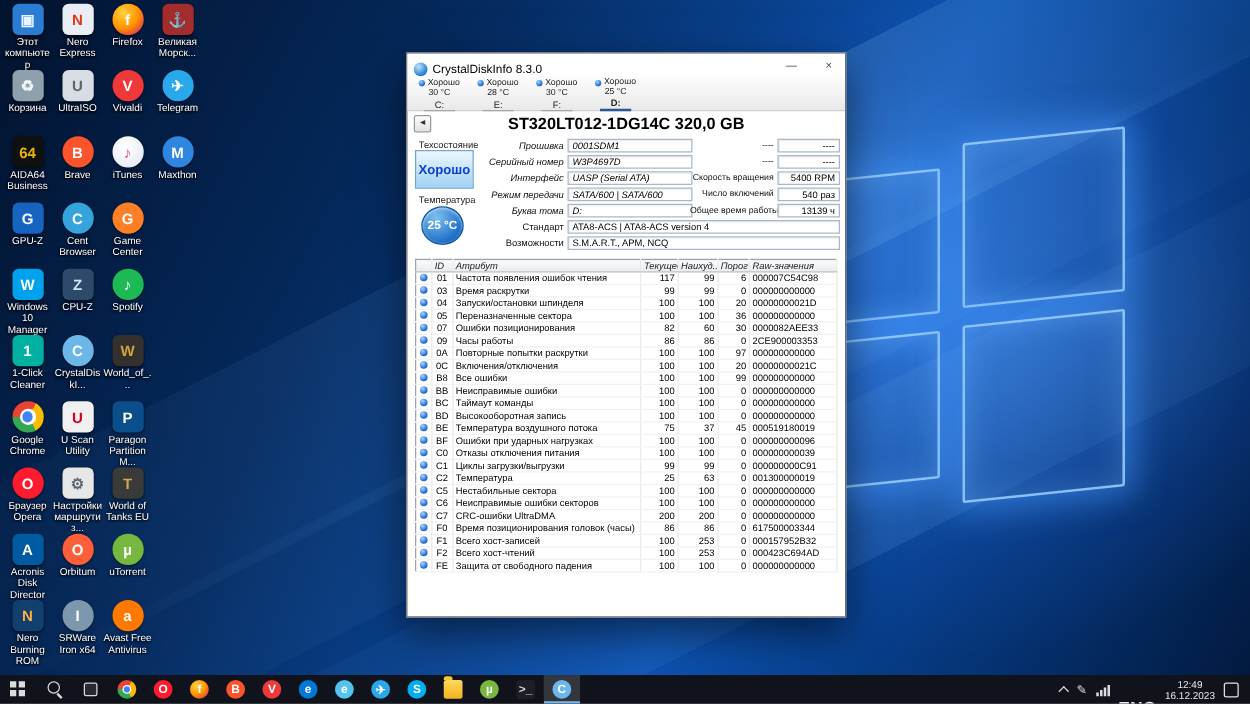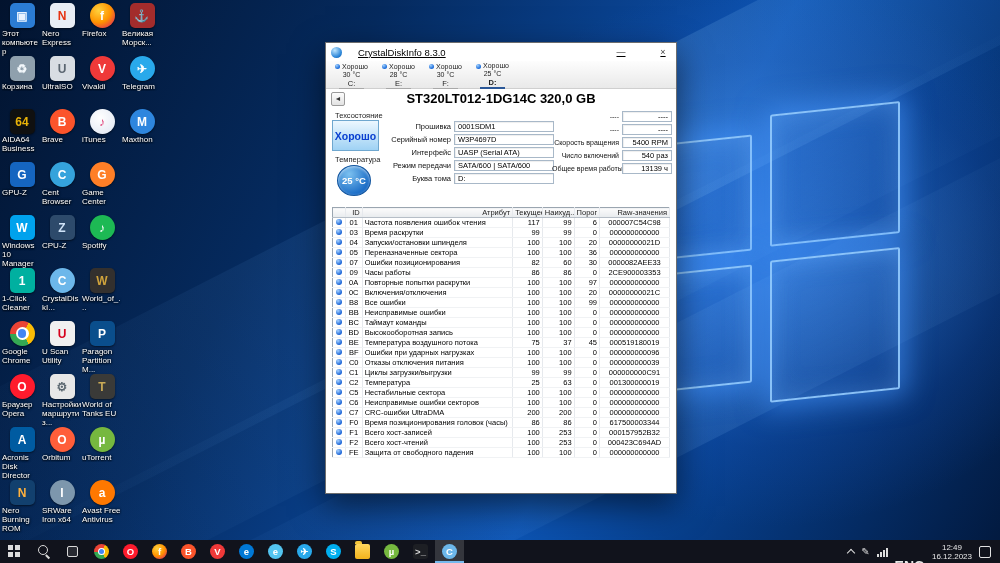--- a/index.html
+++ b/index.html
@@ -29,32 +29,32 @@
   .pane.bl { left:0;    top:158px; width:104px; height:118px; }
   .pane.br { left:122px; top:156px; width:130px; height:142px; }
 
   
   .dicons { position:absolute; left:2px; top:3px; display:grid; grid-auto-flow:column;
     grid-template-rows:repeat(10, 53px); grid-auto-columns:40px; }
   .dicon { width:40px; display:flex; flex-direction:column; align-items:center; gap:1px; cursor:pointer; }
   .dicon-img { width:25px; height:25px; border-radius:5px; display:flex; align-items:center; justify-content:center;
     font-size:12px; font-weight:bold; box-shadow:0 1px 2px rgba(0,0,0,.55); flex:none; }
   .dicon-img.circle { border-radius:50%; }
-  .dicon-label { font-size:8px; line-height:9px; color:#fff; text-align:left;
+  .dicon-label { font-size:8px; line-height:9px; color:#fff; text-align:center;
     text-shadow:0 1px 2px #000, 0 0 3px #000; max-height:28px; overflow:hidden; word-break:break-word; width:40px; }
 
   .chrome { background:conic-gradient(from -90deg, #ea4335 0 120deg, #fbbc05 120deg 240deg, #34a853 240deg 360deg) !important;
     border-radius:50% !important; position:relative; }
   .chrome::before { content:""; position:absolute; inset:24%; background:#fff; border-radius:50%; }
   .chrome::after  { content:""; position:absolute; inset:33%; background:#4285f4; border-radius:50%; }
 
   
   .win { position:absolute; left:325px; top:42px; width:352px; height:452px; background:#fff;
     border:1px solid #6d6d6d; box-shadow:0 12px 32px rgba(0,0,0,.55); font-size:8px; color:#000; }
-  .titlebar { height:18px; display:flex; align-items:center; padding:0 0 0 5px; gap:16px; background:#fff;text-decoration:underline; }
+  .titlebar { height:18px; display:flex; align-items:flex-end; padding:0 0 0 5px; gap:4px; background:#fff; }
   .app-ico { width:11px; height:11px; border-radius:50%;
     background:radial-gradient(circle at 35% 30%, #bfe6ff, #2a85d8 65%, #0c4f9b); flex:none; }
   .wtitle { flex:1; font-size:9.5px; color:#000; }
   .winbtn { width:26px; height:18px; display:flex; align-items:center; justify-content:center;
     font-size:9px; color:#444; cursor:pointer; }
 
   .menubar { height:15px; display:flex; align-items:center; padding:0 2px; border-bottom:1px solid #e3e3e3; }
   .menu-item { font-size:8.5px; padding:1px 5px; color:#111; cursor:pointer; }
 
   .drivebar { height:28px; background:linear-gradient(#fdfdfd, #e9e9e9); border-bottom:1px solid #cfcfcf;
@@ -81,46 +81,46 @@
     background:linear-gradient(#ecf7ff, #9fd2f4); border:1px solid #6fa7cf; display:flex; align-items:center;
     justify-content:center; font-size:10.5px; font-weight:bold; color:#0b3fd0; cursor:pointer; }
   .temp-label { left:9px; top:46px; }
   .temp-circle { position:absolute; left:11px; top:56px; width:34px; height:31px; border-radius:50%;
     background:radial-gradient(circle at 35% 28%, #7cc1f0, #1668c4 75%); border:1px solid #11549e; color:#fff;
     font-weight:bold; font-size:9.5px; display:flex; align-items:center; justify-content:center;
     box-shadow:inset 0 1px 3px rgba(255,255,255,.65); cursor:pointer; }
 
   .fields { position:absolute; left:56px; top:0; right:4px; bottom:0; }
   .fgroup { position:absolute; }
-  .fgroup-left  { left:0; top:12px; width:172px; }
+  .fgroup-left  { left:0; top:2px; width:172px;font-style:italic; }
   .fgroup-right { right:0; top:2px; width:120px; }
   .fgroup-wide  { left:0; top:67px; right:0; }
   .frow { display:flex; align-items:center; height:11px; margin-bottom:2px; }
   .flabel { width:72px; text-align:right; font-size:7.5px; padding-right:3px; color:#111; white-space:nowrap; flex:none; }
   .fvalue { flex:1; height:11px; border:1px solid #a8b8c8; background:#fff; font-size:7.5px; line-height:9px;
     padding:0 3px; box-shadow:inset 1px 1px 1px rgba(0,0,0,.07); white-space:nowrap; overflow:hidden;
     display:flex; align-items:center; }
   .fgroup-right .flabel { width:70px; font-size:7px; }
   .fgroup-right .fvalue { justify-content:flex-end; }
 
   .smart { display:table; table-layout:fixed; border-collapse:collapse; width:338px; margin:2px 6px 0 6px;
     border:1px solid #9aa5b0; }
   .srow  { display:table-row; }
   .scell { display:table-cell; border-right:1px solid #e6e9ed; border-bottom:1px solid #f0f2f4;
     font-size:7.5px; line-height:9px; height:9.5px; padding:0 2px; vertical-align:middle;
     white-space:nowrap; overflow:hidden; }
   .shead .scell { background:linear-gradient(#fbfbfb, #e8ebee); border-bottom:1px solid #b6bec7;
-    text-align:right; color:#222; }
+    text-align:left; color:#222;font-style:italic; }
   .c-dot { width:12px; text-align:center; }
   .c-id  { width:16px; text-align:center; }
   .c-attr{ width:142px; text-align:left; }
   .c-cur { width:28px; text-align:right; }
   .c-wor { width:30px; text-align:right; }
   .c-thr { width:24px; text-align:right; }
-  .c-raw { width:66px; text-align:center; }
+  .c-raw { width:66px; text-align:left; }
   .sdot { width:6px; height:6px; border-radius:50%; display:inline-block;
     background:radial-gradient(circle at 35% 30%, #a9d4ff, #1862d6 70%); }
 
   
   .taskbar { position:absolute; left:0; right:0; bottom:0; height:23px; background:#11131c;
     display:flex; align-items:stretch; z-index:20; }
   .tb-items { display:flex; }
   .tb-item { width:29px; display:flex; align-items:center; justify-content:center; position:relative; cursor:pointer; }
   .tb-item.active { background:rgba(255,255,255,.15); box-shadow:inset 0 -2px 0 #76b9ed; }
   .app-glyph { width:15px; height:15px; border-radius:3px; display:flex; align-items:center; justify-content:center;
@@ -441,20 +441,32 @@
               <div class="frow">
                 <span class="flabel">Число включений</span>
                 <span class="fvalue">540 раз</span>
               </div>
 
               <div class="frow">
                 <span class="flabel">Общее время работы</span>
                 <span class="fvalue">13139 ч</span>
               </div>
             </div>
+          <div class="fgroup fgroup-wide">
+
+              <div class="frow">
+                <span class="flabel">Стандарт</span>
+                <span class="fvalue">ATA8-ACS | ATA8-ACS version 4</span>
+              </div>
+
+              <div class="frow">
+                <span class="flabel">Возможности</span>
+                <span class="fvalue">S.M.A.R.T., APM, NCQ</span>
+              </div>
+            </div>
         </div>
       </div>
 
       <div class="smart">
         <div class="srow shead">
           <span class="scell c-dot"></span>
           <span class="scell c-id">ID</span>
           <span class="scell c-attr">Атрибут</span>
           <span class="scell c-cur">Текущее</span>
           <span class="scell c-wor">Наихуд...</span>

